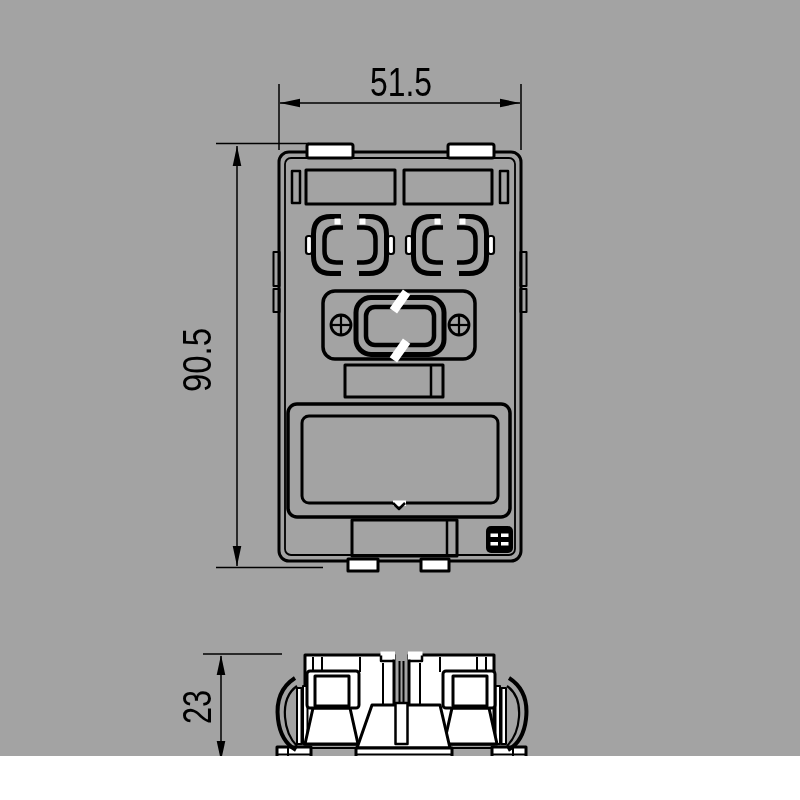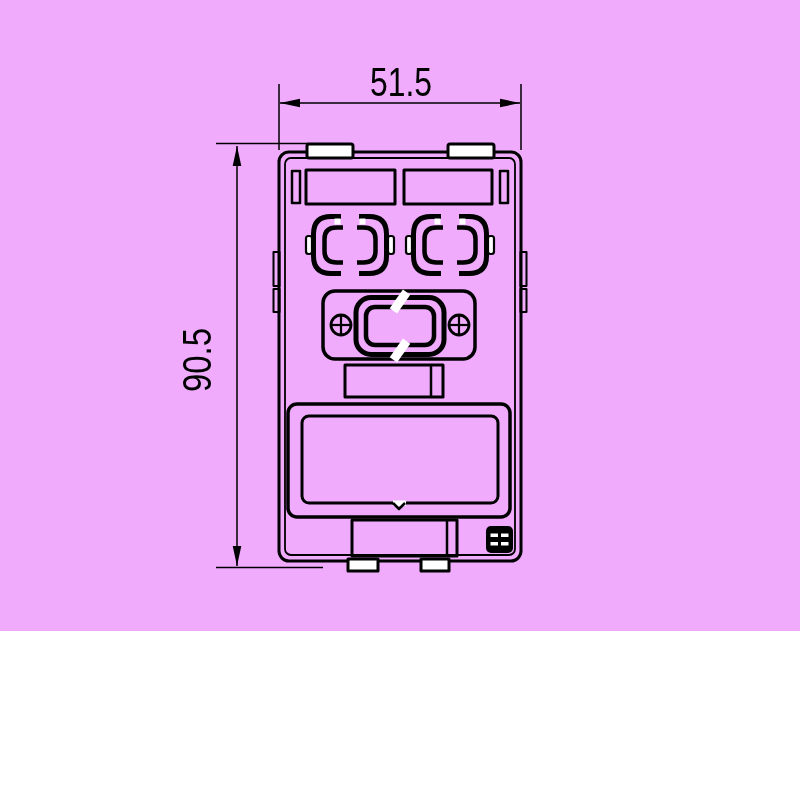--- a/index.html
+++ b/index.html
@@ -1,16 +1,16 @@
 <!DOCTYPE html>
 <html><head>
 <meta charset="utf-8">
 <style>
   html,body{margin:0;padding:0;background:#ffffff;}
-  .page{width:800px;height:631px;background:#f0abfc;position:relative;overflow:hidden;}
+  .page{width:800px;height:756px;background:#a3a3a3;position:relative;overflow:hidden;}
   svg{display:block;}
   .k{stroke:#000000;fill:none;stroke-linejoin:round;stroke-linecap:butt;}
   .f{fill:#ffffff;}
   .b{fill:#000000;stroke:none;}
   .wh{fill:#ffffff;stroke:none;}
   .w15{stroke-width:1.5}.w18{stroke-width:1.8}.w2{stroke-width:2}.w22{stroke-width:2.2}
   .w25{stroke-width:2.5}.w28{stroke-width:2.8}.w3{stroke-width:3}.w35{stroke-width:3.5}
   .w4{stroke-width:4}.w45{stroke-width:4.5}.w5{stroke-width:5}
   text.dim{font-family:"Liberation Sans",sans-serif;font-size:40px;fill:#000000;}
 </style>

